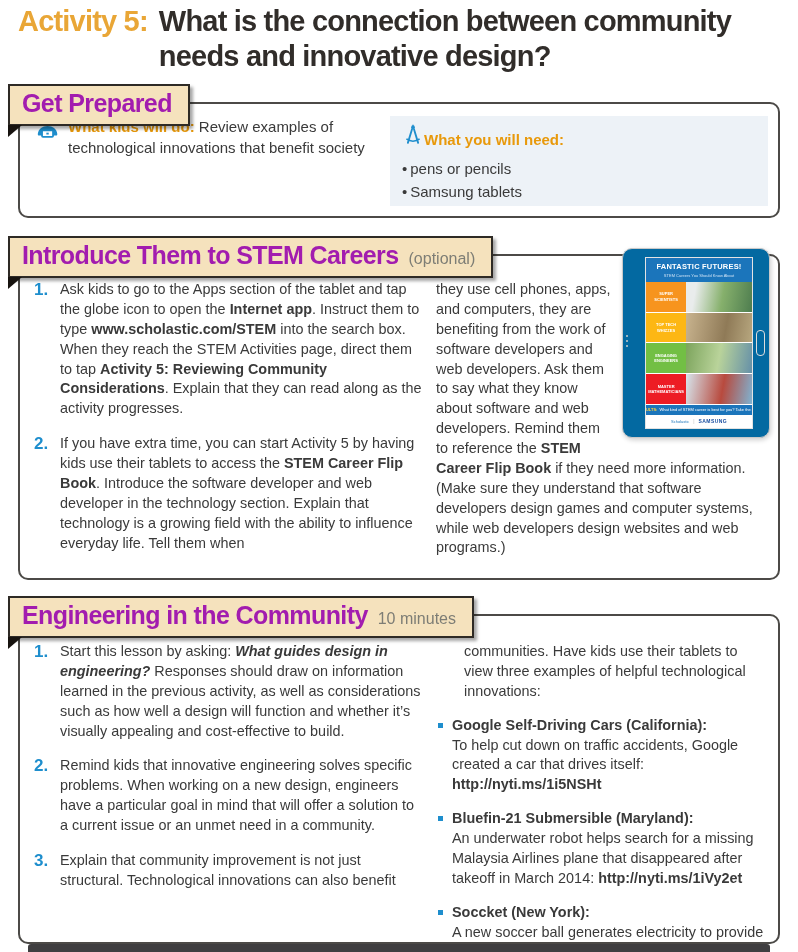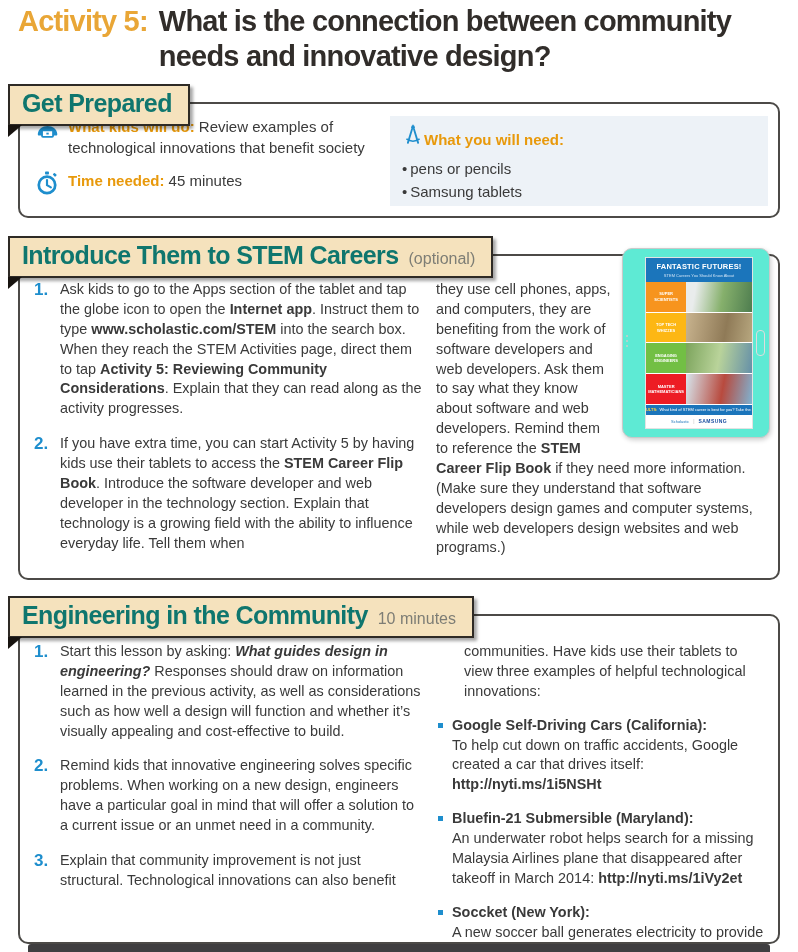--- a/index.html
+++ b/index.html
@@ -19,21 +19,21 @@
   .panel{position:absolute;left:0;width:798px;}
   .s1{top:84px;}  .s2{top:236px;}  .s3{top:596px;}
   .box{position:absolute;left:18px;right:18px;top:18px;background:#fff;
        border:2px solid #4c4a47;border-radius:10px;}
   .s1 .box{height:112px;}
   .s2 .box{height:322px;}
   .s3 .box{height:326px;}
   .tab{position:absolute;left:8px;top:0;z-index:2;background:#F5E2BD;
        border:2px solid #2e2a25;box-shadow:3px 3px 3px rgba(0,0,0,.35);
        padding:3px 16px 6px 12px;display:flex;align-items:baseline;gap:10px;}
-  .tab-text{font-size:25px;font-weight:700;color:#0f766e;letter-spacing:-0.6px;white-space:nowrap;}
+  .tab-text{font-size:25px;font-weight:700;color:#a21caf;letter-spacing:-0.6px;white-space:nowrap;}
   .tab-tag{font-size:16px;color:#7d7d75;white-space:nowrap;}
   .fold{position:absolute;left:-2px;bottom:-13px;width:0;height:0;
         border-top:12px solid #17130f;border-right:14px solid transparent;}
 
   
   .gp-left{position:absolute;left:14px;top:12px;width:360px;}
   .info-row{display:flex;gap:8px;margin-bottom:11px;}
   .info-icon{width:26px;height:26px;flex:none;}
   .info-text{font-size:15px;line-height:1.42;color:#3a3a3a;}
   .lbl{color:#E8990B;font-weight:700;}
@@ -52,21 +52,21 @@
   .s3 .cols{top:26px;bottom:8px;}
   .col-l{width:390px;flex:none;}
   .col-r{flex:1;font-size:14.4px;line-height:1.38;min-width:0;}
   .li{display:flex;margin-bottom:15px;}
   .num{width:26px;flex:none;color:#1E8ECD;font-weight:700;font-size:17px;line-height:1.18;}
   .li-text{font-size:14.4px;line-height:1.38;overflow-wrap:anywhere;}
   .col-r > div{overflow-wrap:anywhere;}
 
   
   .tablet{float:right;width:148px;height:190px;margin:-32px -4px 8px 8px;
-          background:#5eead4;border:1px solid #c9c9c9;border-radius:10px;
+          background:#0369a1;border:1px solid #c9c9c9;border-radius:10px;
           box-shadow:1px 2px 5px rgba(0,0,0,.2);position:relative;
           padding:8px 16px 8px 22px;box-sizing:border-box;}
   .home-btn{position:absolute;right:4px;top:50%;transform:translateY(-50%);
             width:7px;height:24px;border:1px solid #ddd;border-radius:4px;}
   .speaker-dots{position:absolute;left:3px;top:46%;display:flex;flex-direction:column;gap:3px;}
   .speaker-dots i{width:2px;height:2px;background:#ccc;border-radius:50%;}
   .screen{width:100%;height:100%;border:1px solid #e3e3e3;display:flex;
           flex-direction:column;overflow:hidden;box-sizing:border-box;}
   .cov-head{background:#1B75BB;color:#fff;text-align:center;padding:4px 1px 3px;}
   .cov-title{font-size:7.5px;font-weight:700;letter-spacing:.2px;}
@@ -118,32 +118,20 @@
             <circle cx="12.5" cy="5" r="3.2" fill="#1E8ECD"></circle>
             <path d="M12.5 9.3c-4.8 0-8.3 2.7-9 7.2-.1.8.4 1.5 1.2 1.5h15.6c.8 0 1.3-.7 1.2-1.5-.7-4.5-4.2-7.2-9-7.2z" fill="#1E8ECD"></path>
             <rect x="7.4" y="13.2" width="10.2" height="6" rx="0.9" fill="#fff" stroke="#1E8ECD" stroke-width="1.7"></rect>
             <rect x="11.4" y="15.4" width="2.2" height="1.7" fill="#1E8ECD"></rect>
           </svg>
           <div class="info-text">
             <span class="lbl">What kids will do:</span>
             <span>Review examples of technological innovations that benefit society</span>
           </div>
         </div>
-        <div class="info-row">
-          <svg class="info-icon" viewBox="0 0 24 24">
-            <circle cx="12" cy="13.8" r="7.6" fill="none" stroke="#1E8ECD" stroke-width="2.5"></circle>
-            <path d="M12 9.3v4.7l3.6 2" stroke="#1E8ECD" stroke-width="2" fill="none" stroke-linecap="round"></path>
-            <rect x="10.2" y="1.4" width="3.6" height="2.8" rx="0.7" fill="#1E8ECD"></rect>
-            <rect x="17.6" y="3.2" width="3.2" height="2.4" rx="0.7" transform="rotate(42 19.2 4.4)" fill="#1E8ECD"></rect>
-          </svg>
-          <div class="info-text">
-            <span class="lbl">Time needed:</span>
-            <span>45 minutes</span>
-          </div>
-        </div>
       </div>
       <div class="gp-right">
         <div class="need-head">
           <svg class="need-icon" viewBox="0 0 24 26">
             <circle cx="12" cy="3.4" r="2" fill="#1E8ECD"></circle>
             <path d="M12 0.6v1.2" stroke="#1E8ECD" stroke-width="1.6"></path>
             <path d="M11 5.3 L6.4 20.5 M13 5.3 L17.6 20.5" stroke="#1E8ECD" stroke-width="2" fill="none" stroke-linecap="round"></path>
             <path d="M4.8 16.2q7.2 5 14.4 0" stroke="#1E8ECD" stroke-width="1.8" fill="none"></path>
           </svg>
           <span class="lbl">What you will need:</span>

